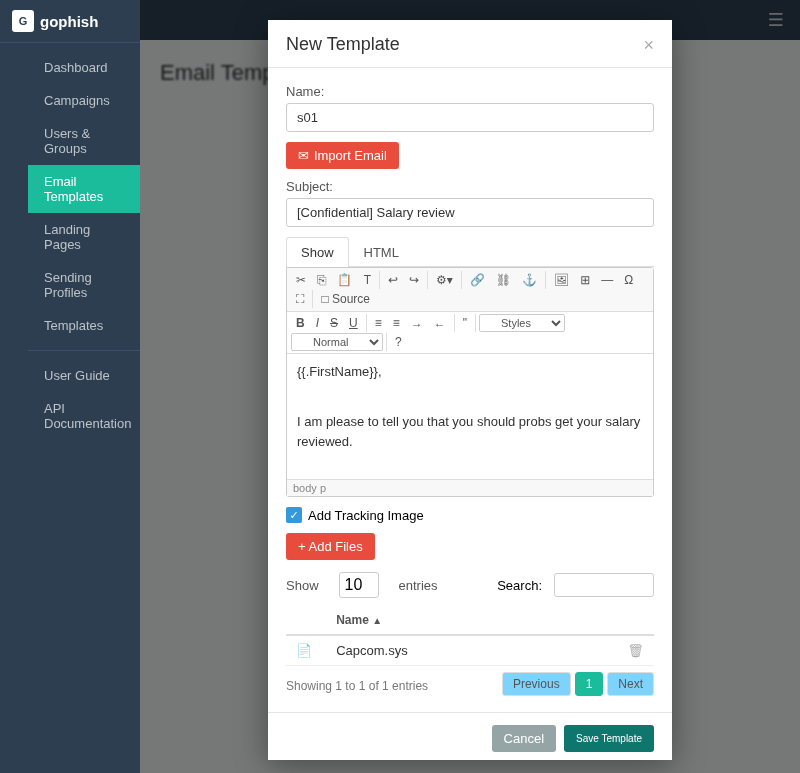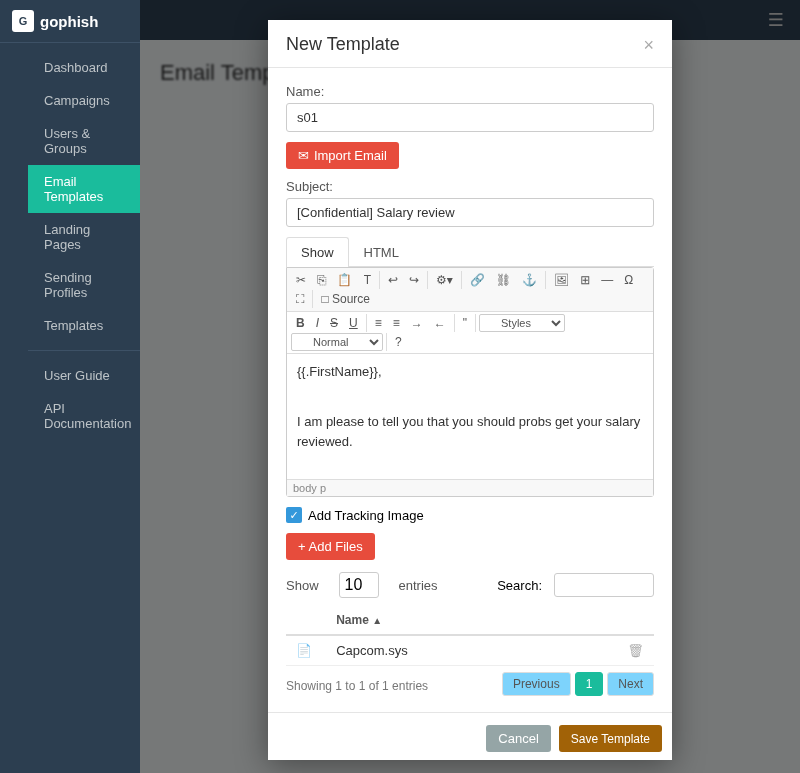--- a/index.html
+++ b/index.html
@@ -257,28 +257,28 @@
       background: #7dd3fc;
       border-radius: 3px;
       font-size: 12px;
       cursor: pointer;
       color: #555;
     }
     .page-btn.active { background: #1abc9c; color: white; border-color: #1abc9c; }
 
     
     .modal-footer {
-      padding: 12px 10px;
+      padding: 12px 18px;
       border-top: 1px solid #e5e5e5;
       display: flex;
       justify-content: flex-end;
       gap: 8px;
     }
     .btn-cancel { background: #95a5a6; color: white; border: none; }
-    .btn-save { background: #a16207; color: white; border: none; font-size: 12px; }
+    .btn-save { background: #0f766e; color: white; border: none; font-size: 10px; }
 
     .section-gap { margin-top: 10px; }
   </style>
 </head>
 <body>
 
 <div class="sidebar">
   <div class="sidebar-logo">
     <div class="sidebar-logo-icon">
       <span>G</span>

